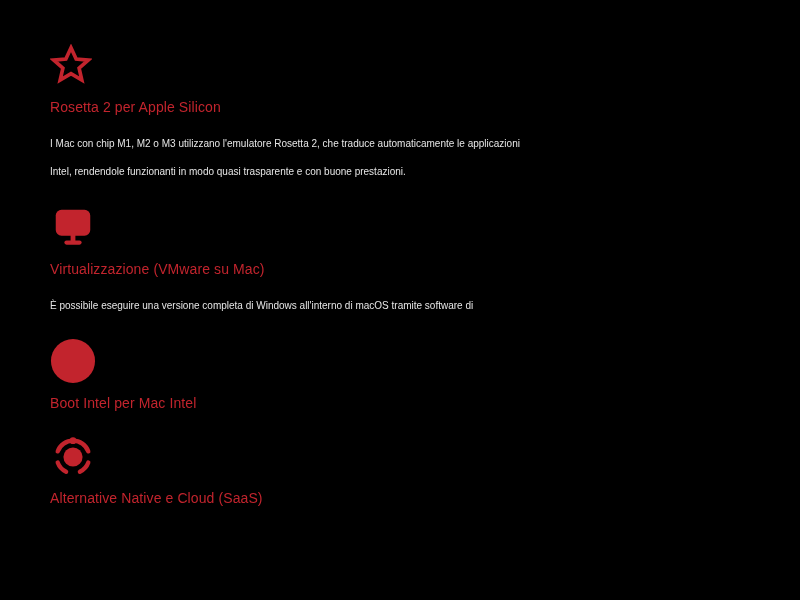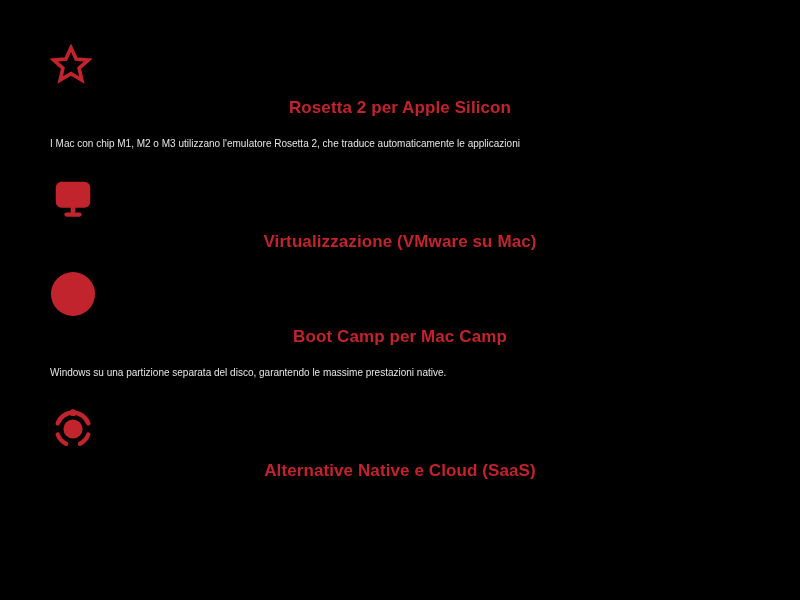--- a/index.html
+++ b/index.html
@@ -26,26 +26,25 @@
     margin-bottom: 6px;
     display: flex;
     align-items: center;
   }
   .icon {
     color: #c2242d;
     display: inline-flex;
   }
   h2.section-title {
     margin: 0 0 11px 0;
-    font-size: 17px;
+    font-size: 14px;
     line-height: 23px;
-    font-weight: bold;
+    font-weight: normal;
     color: #c2242d;
     letter-spacing: 0.1px;
-    text-align: center;
   }
   .body-line {
     font-size: 10px;
     line-height: 28px;
     color: #e5e5e5;
     white-space: nowrap;
   }
 </style>
 </head>
 <body>
@@ -56,45 +55,46 @@
     <div class="section">
       <div class="icon-row">
         <span class="icon">
           <svg width="42" height="42" viewBox="0 0 24 24" fill="none" stroke="currentColor" stroke-width="2.1" stroke-linejoin="miter">
             <path d="M12 2.2l2.95 6.35 6.9.62-5.22 4.58 1.55 6.8L12 16.9l-6.18 3.65 1.55-6.8-5.22-4.58 6.9-.62z"></path>
           </svg>
         </span>
       </div>
       <h2 class="section-title">Rosetta 2 per Apple Silicon</h2>
       <div class="body-line">I Mac con chip M1, M2 o M3 utilizzano l'emulatore Rosetta 2, che traduce automaticamente le applicazioni</div>
+      <div class="body-line">Intel, rendendole funzionanti in modo quasi trasparente e con buone prestazioni.</div>
     </div>
 
     <div class="section">
       <div class="icon-row">
         <span class="icon">
           <svg width="46" height="46" viewBox="0 0 48 48" fill="currentColor">
             <rect x="6" y="6" width="36" height="27" rx="6"></rect>
             <rect x="21.5" y="32" width="5" height="7"></rect>
             <rect x="15" y="38" width="18" height="4.5" rx="2.2"></rect>
           </svg>
         </span>
       </div>
       <h2 class="section-title">Virtualizzazione (VMware su Mac)</h2>
+      <div class="body-line">È possibile eseguire una versione completa di Windows all'interno di macOS tramite software di</div>
     </div>
 
     <div class="section">
       <div class="icon-row">
         <span class="icon">
           <svg width="46" height="46" viewBox="0 0 48 48" fill="currentColor">
             <circle cx="24" cy="24" r="23"></circle>
           </svg>
         </span>
       </div>
-      <h2 class="section-title">Boot Camp per Mac Camp</h2>
-      <div class="body-line">Windows su una partizione separata del disco, garantendo le massime prestazioni native.</div>
+      <h2 class="section-title">Boot Intel per Mac Intel</h2>
     </div>
 
     <div class="section">
       <div class="icon-row">
         <span class="icon">
           <svg width="46" height="48" viewBox="0 0 48 50" fill="none" stroke="currentColor" stroke-width="4.5" stroke-linecap="round">
             <circle cx="24" cy="26" r="10" fill="currentColor" stroke="none"></circle>
             <circle cx="24" cy="9" r="3.5" fill="currentColor" stroke="none"></circle>
             <path d="M8.03 20.2 A17 17 0 0 1 39.97 20.2"></path>
             <path d="M8.03 31.8 A17 17 0 0 0 16.82 41.41"></path>

